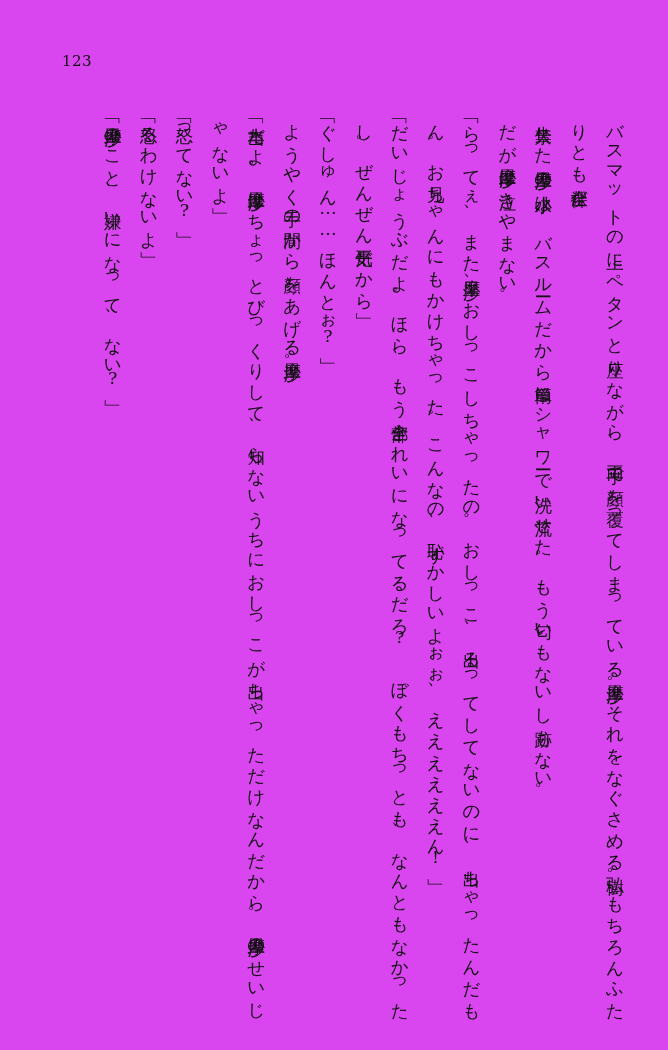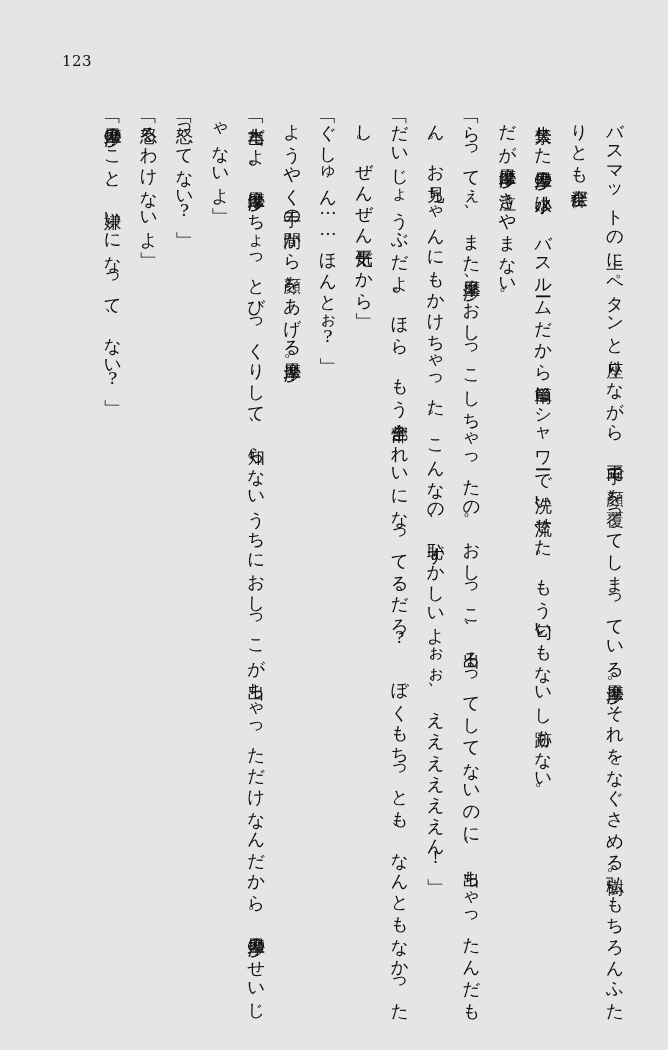--- a/index.html
+++ b/index.html
@@ -4,21 +4,21 @@
 <style>
   html, body {
     margin: 0;
     padding: 0;
     background: #ffffff;
   }
   .page {
     position: relative;
     width: 668px;
     height: 1050px;
-    background: #e5e5e5;
+    background: #d946ef;
     overflow: hidden;
     font-family: "DejaVu Serif", "Liberation Serif", serif;
     color: #111111;
   }
   .page-number {
     position: absolute;
     top: 52px;
     left: 62px;
     font-size: 15px;
     font-family: "DejaVu Serif", "Liberation Serif", serif;

